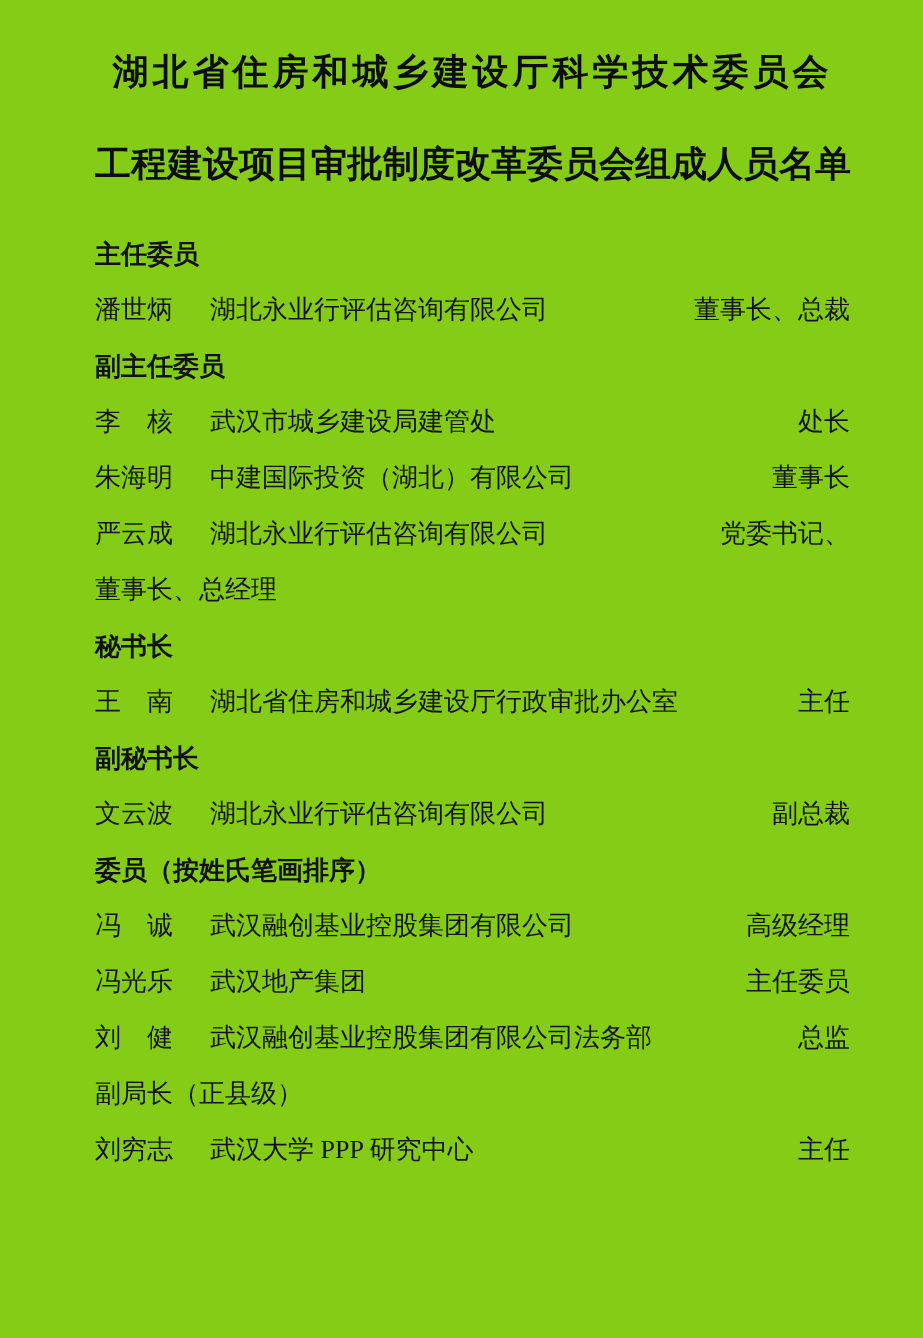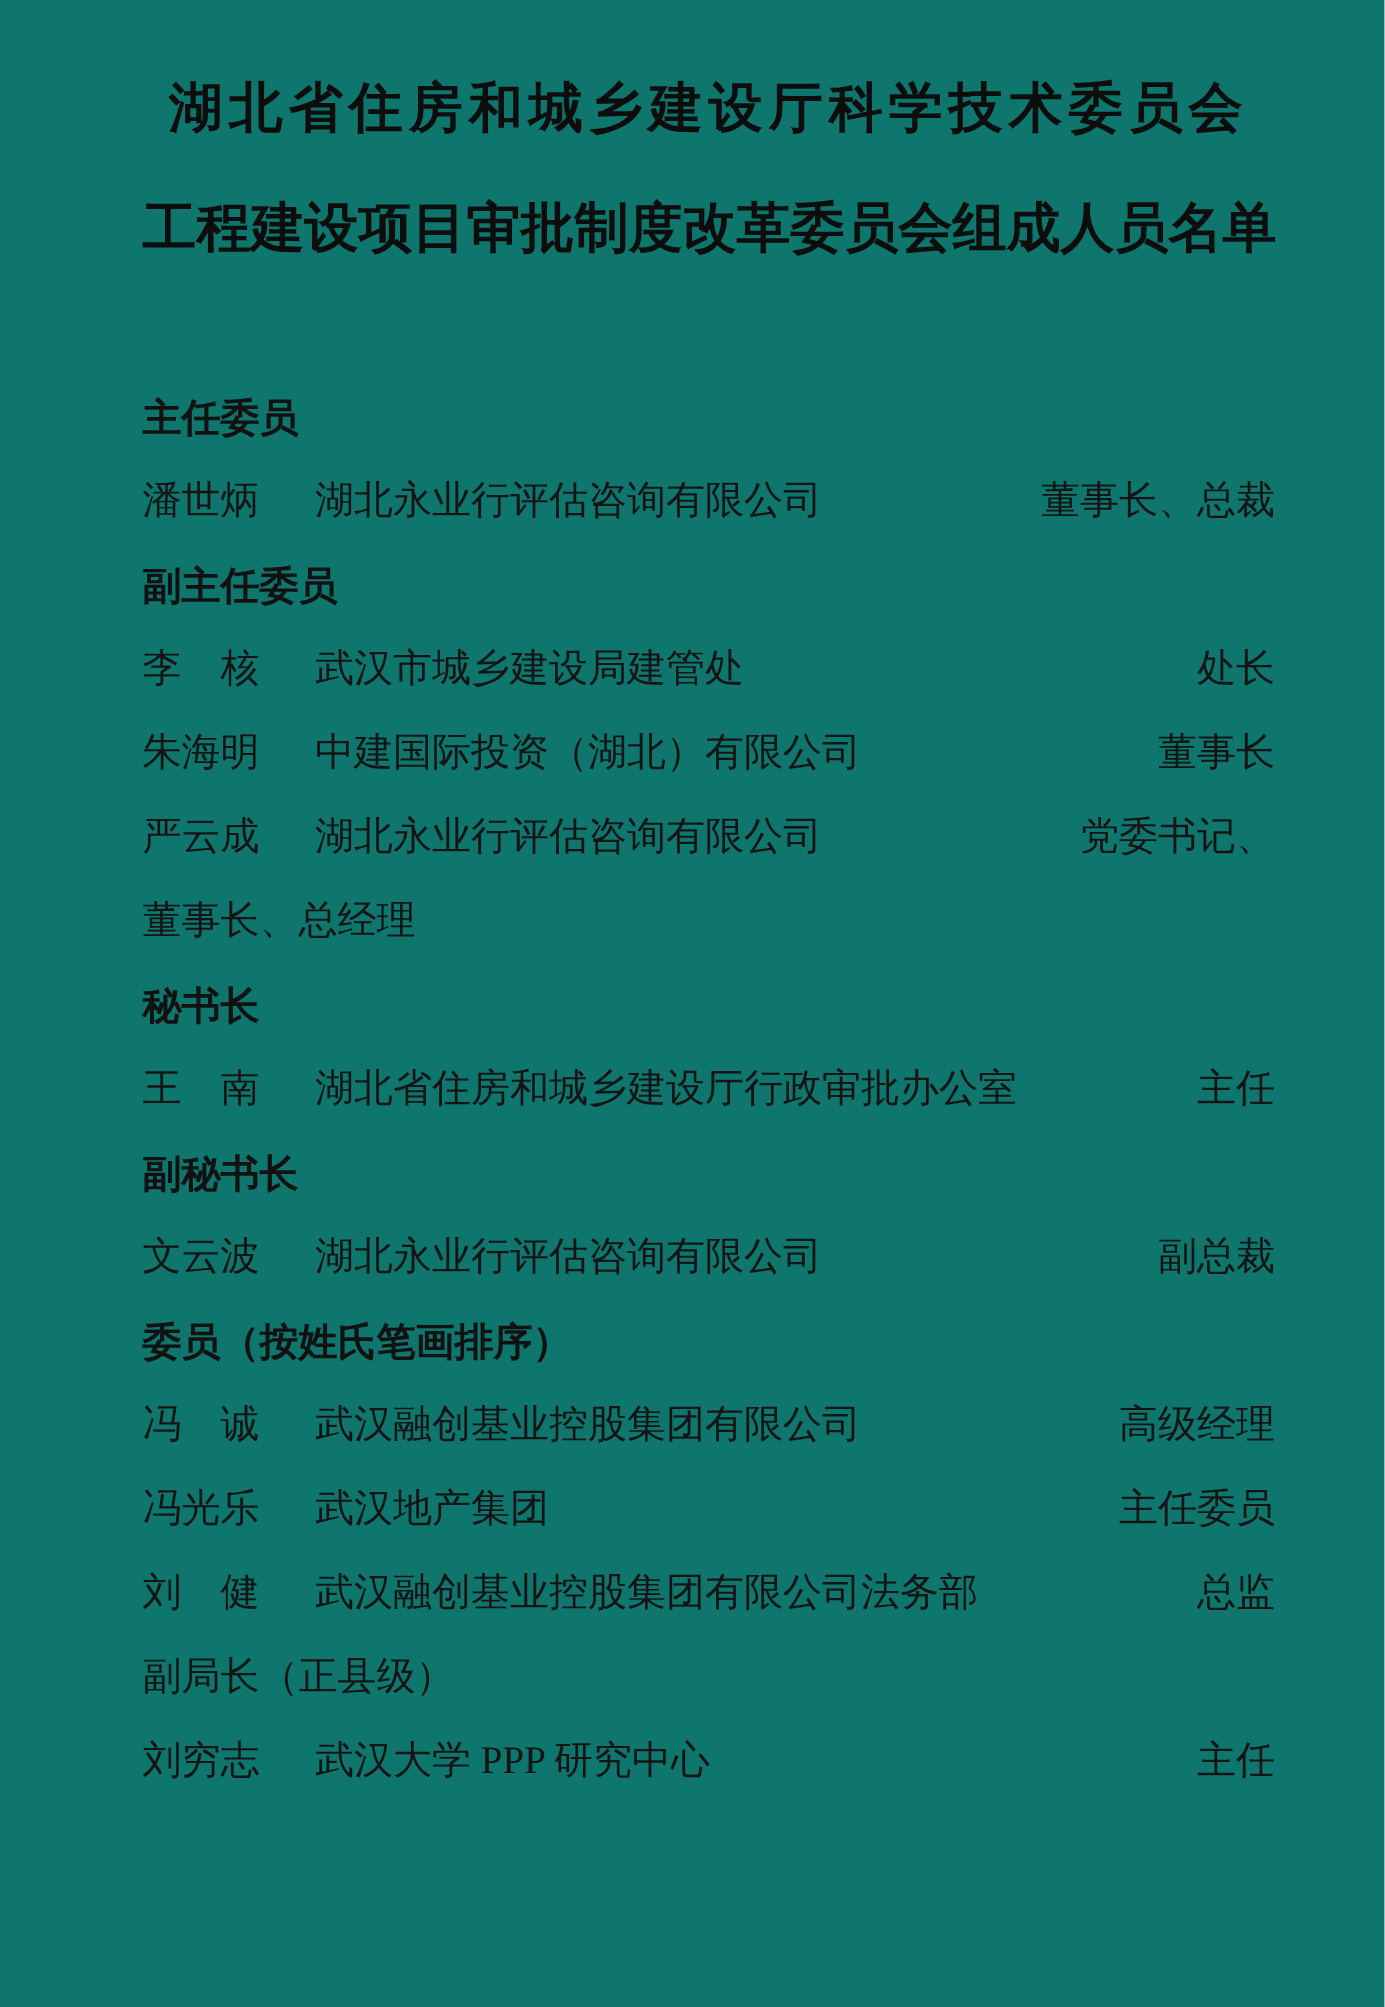--- a/index.html
+++ b/index.html
@@ -4,46 +4,46 @@
 <style>
   html, body {
     margin: 0;
     padding: 0;
     background: #ffffff;
   }
   .page {
     position: relative;
     width: 923px;
     height: 1338px;
-    background: #0f766e;
+    background: #84cc16;
     color: #141414;
     box-sizing: border-box;
     padding: 46px 73px 0 95px;
     overflow: hidden;
     font-family: "Liberation Serif", "DejaVu Serif", serif;
   }
   .doc-title {
     margin: 0;
     font-family: "Liberation Serif", "DejaVu Serif", serif;
     font-weight: bold;
     font-size: 36px;
     line-height: 52px;
     text-align: center;
     color: #0d0d0d;
     white-space: nowrap;
   }
   .doc-title.first {
     letter-spacing: 4px;
   }
   .doc-title.second {
-    margin-top: 28px;
+    margin-top: 40px;
     letter-spacing: 0;
   }
   .doc-body {
-    margin-top: 83px;
+    margin-top: 47px;
   }
   .section-heading {
     font-family: "Liberation Sans", "DejaVu Sans", sans-serif;
     font-weight: bold;
     font-size: 26px;
     line-height: 34px;
     margin: 0 0 22px 0;
     color: #111111;
   }
   .member-row {

